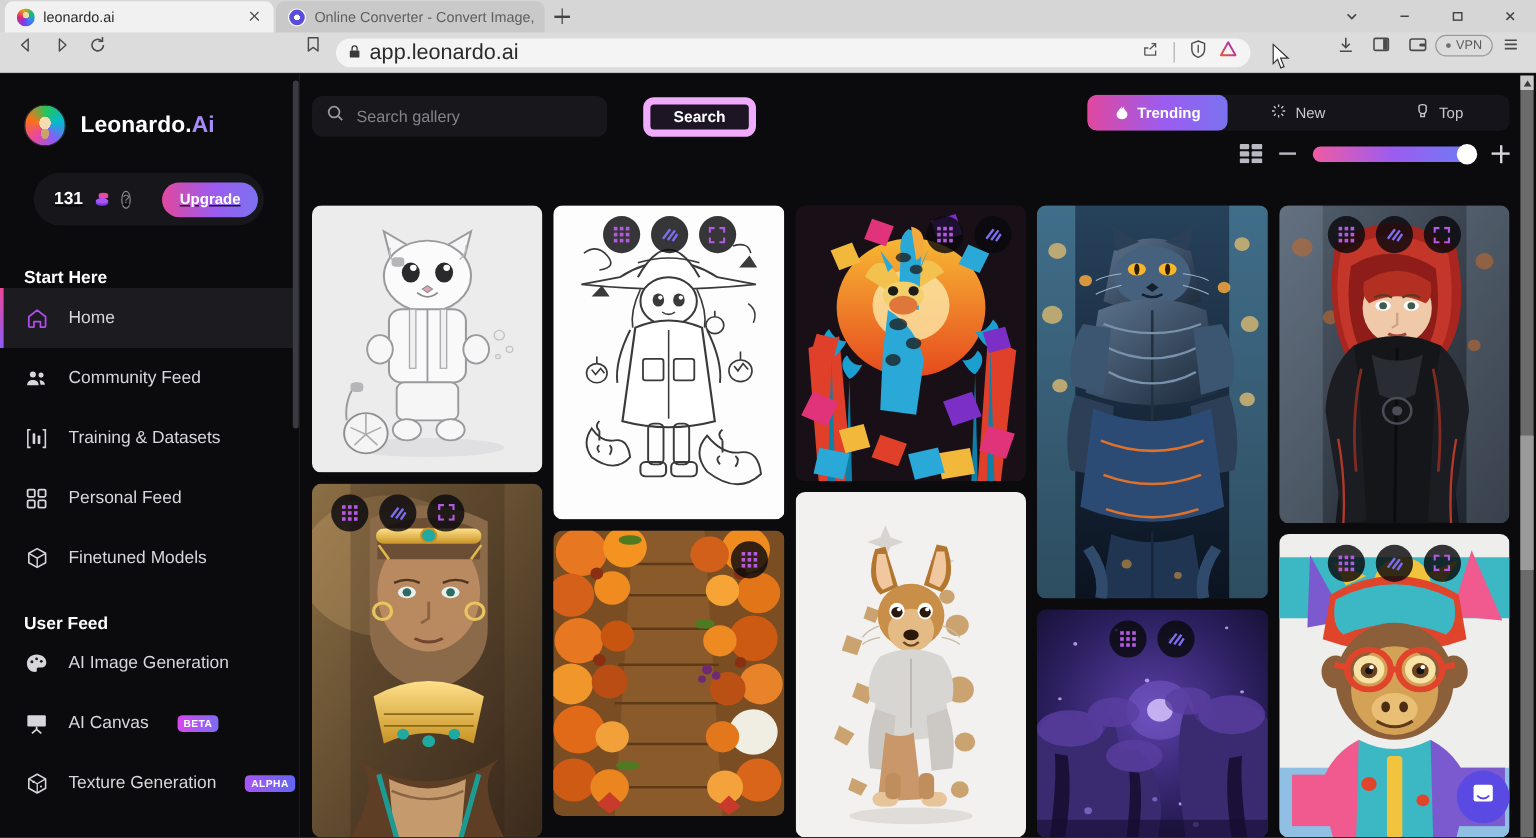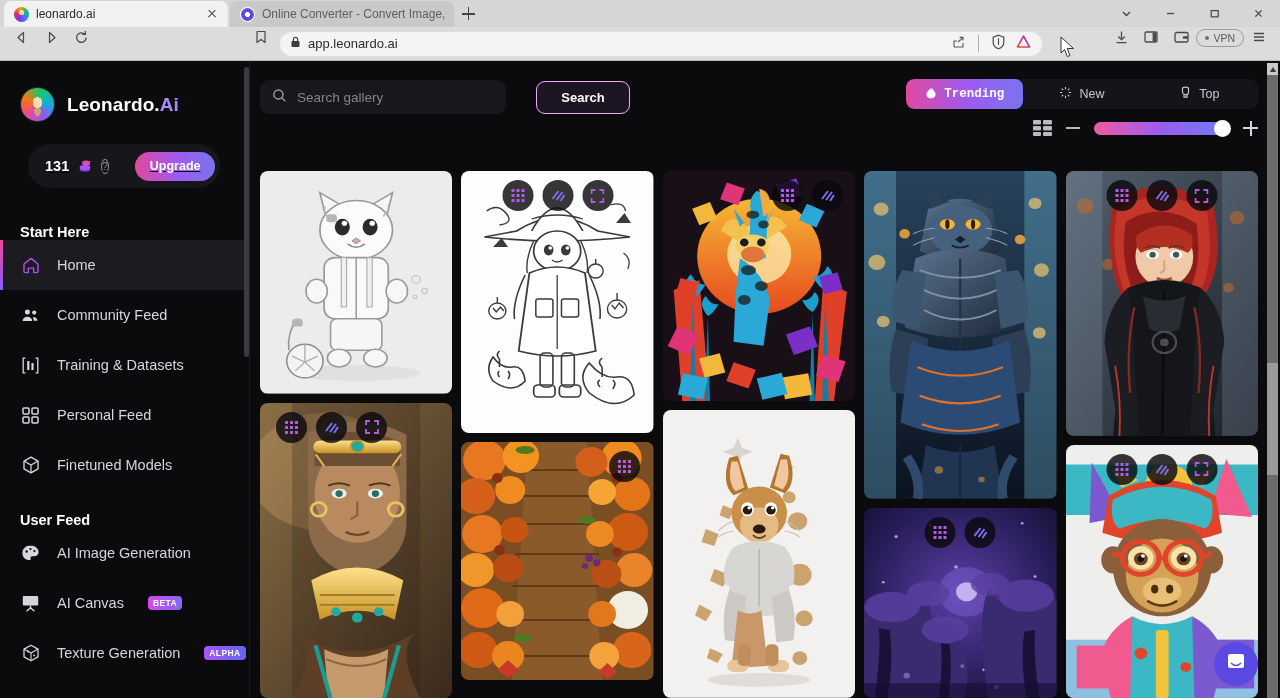--- a/index.html
+++ b/index.html
@@ -54,21 +54,21 @@
   .winbtn svg { display:block; }
 
   .navbar {
     height: 34px; background: #dcdcdc; display: flex; align-items: center;
     gap: 0; padding: 0 6px; flex: 0 0 34px; border-bottom: 1px solid #b9b9b9;
   }
   .navicon { width: 30px; height: 30px; display:flex; align-items:flex-start; justify-content:center; cursor:pointer; color:#4a4a4a; }
   .omnibox {
     flex: 1 1 auto; height: 24px; background: #f4f4f4; border-radius: 13px;
     display: flex; align-items: center; gap: 7px; padding: 0 10px; margin: 0 4px;
-    font-size: 13px; color: #2b2b2b;
+    font-size: 18px; color: #2b2b2b;
   }
   .omni-url { flex: 1 1 auto; }
   .omni-right { display: flex; align-items: center; gap: 9px; }
   .vpn-pill {
     border: 1px solid #9a9a9a; border-radius: 11px; height: 18px;
     display: flex; align-items: center; gap: 4px; padding: 0 8px;
     font-size: 10.5px; color: #5a5a5a;
   }
   .vpn-dot { width: 4px; height: 4px; border-radius: 50%; background: #6f6f6f; }
   .sep { width: 1px; height: 17px; background: #b0b0b0; margin: 0 3px; }
@@ -143,21 +143,21 @@
     width: 246px; height: 34px; background: #17171c; border-radius: 9px;
     display: flex; align-items: center; gap: 10px; padding: 0 12px;
   }
   .search-input {
     background: transparent; border: none; outline: none; color: #d8d8de;
     font-size: 13.5px; font-family: "Liberation Sans", sans-serif; width: 100%;
   }
   .search-input::placeholder { color: #84848e; }
   .search-btn {
     margin-left: 30px; width: 94px; height: 33px; border-radius: 9px;
-    background: #1d1524; border: 1px solid #f0abfc; color: #fff;
+    background: #1d1524; border: 6px solid #f0abfc; color: #fff;
     font-size: 13px; font-weight: 700; cursor: pointer; font-family: "Liberation Sans", sans-serif;
   }
 
   .seg-tabs {
     margin-top: 7px; width: 224px; height: 31px; border-radius: 8px;
     background: #14141a; display: flex; padding: 0; overflow: hidden;
   }
   .seg {
     flex: 1 1 50%; display: flex; align-items: center; justify-content: center;
     font-size: 13px; color: #c8c8d0; cursor: pointer; border-radius: 8px;
@@ -170,21 +170,21 @@
   .right-controls { position: absolute; right: 22px; top: 18px; width: 352px; }
   .sort-tabs {
     height: 30px; border-radius: 8px; background: #14141a; display: flex; overflow: hidden;
   }
   .sort {
     flex: 1 1 33.33%; display: flex; align-items: center; justify-content: center; gap: 7px;
     font-size: 12.5px; color: #c8c8d0; cursor: pointer; border-radius: 8px;
   }
   .sort.active {
     background: linear-gradient(90deg,#e0489f 0%, #9b5cf0 55%, #7b72ef 100%);
-    color: #fff; font-weight: 700; font-family: Liberation Mono, monospace;
+    color: #fff; font-weight: 700;
   }
   .zoomrow { display: flex; align-items: center; justify-content: flex-end; gap: 14px; margin-top: 11px; }
   .grid-toggle { width: 19px; height: 16px; cursor: pointer; }
   .minus { width: 14px; height: 2px; background: #b9b9c2; cursor:pointer; }
   .slider { width: 135px; height: 13px; border-radius: 7px;
     background: linear-gradient(90deg,#ef5ba4 0%, #9b5cf0 50%, #6b7ef5 100%); position: relative; cursor:pointer;}
   .knob { position:absolute; right: -2px; top: -2px; width: 17px; height: 17px; border-radius: 50%; background: #fff; }
   .plus { width: 15px; height: 15px; position: relative; cursor:pointer; }
   .plus::before,.plus::after{content:"";position:absolute;background:#d5d5dc;}
   .plus::before{left:0;top:6.7px;width:15px;height:2px;}

